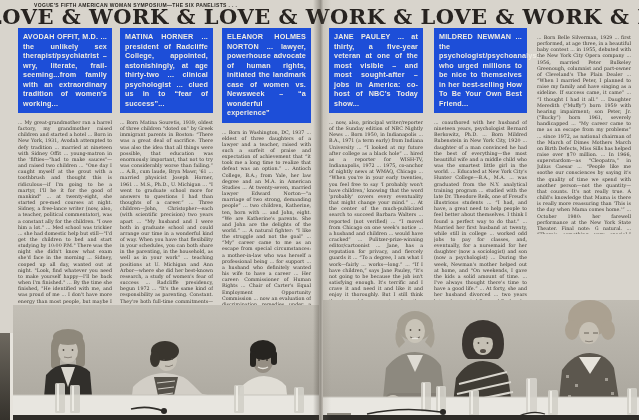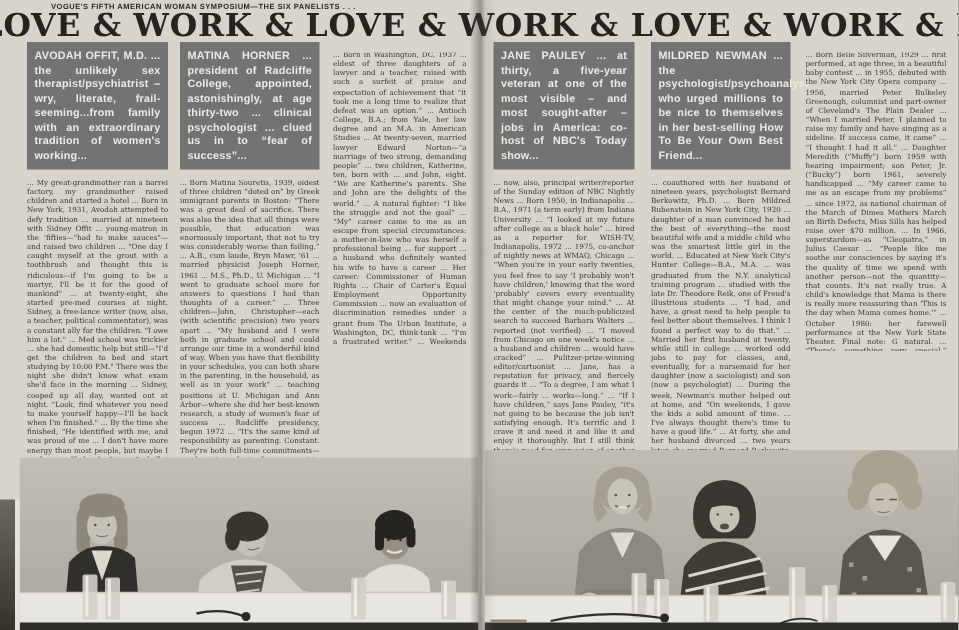--- a/index.html
+++ b/index.html
@@ -5,21 +5,21 @@
   html,body{margin:0;padding:0;background:#888;}
   .spread{position:relative;width:639px;height:420px;background:#d8d4cc;overflow:hidden;
           font-family:"Liberation Sans",sans-serif;}
   .masthead{position:absolute;left:34px;top:2px;font-size:5px;font-weight:bold;
             letter-spacing:.35px;color:#2a2722;white-space:nowrap;}
   .title-band{position:absolute;left:0;right:0;top:4px;height:24px;overflow:hidden;}
   .title-inner{display:inline-block;white-space:nowrap;margin-left:-13px;
                font-family:"DejaVu Serif",serif;font-weight:700;font-size:21px;
                color:#272320;letter-spacing:.5px;}
   .col{position:absolute;top:28px;}
-  .colhead{background:#737373;color:#eeebe2;font-size:7.2px;line-height:9.5px;
+  .colhead{background:#1d4ed8;color:#eeebe2;font-size:7.2px;line-height:9.5px;
            font-weight:bold;padding:4px 5px 5px 5px;text-align:justify;letter-spacing:.15px;}
   .colbody{margin-top:7px;font-family:"DejaVu Serif",serif;font-size:4.8px;
            line-height:6.15px;color:#39352e;text-align:justify;overflow:hidden;}
   .photo{position:absolute;display:block;}
   .fold{position:absolute;left:313px;top:0;width:18px;height:420px;pointer-events:none;
         background:linear-gradient(90deg,rgba(80,74,64,0) 0%,rgba(62,57,48,.42) 42%,
                    rgba(130,124,112,.18) 58%,rgba(80,74,64,0) 100%);}
   .edge-sliver{position:absolute;left:0;top:333px;width:10px;height:87px;
         background:linear-gradient(180deg,#6d685f,#35322c);}
   .edge-gap{position:absolute;left:10px;top:333px;width:3px;height:87px;background:#e6e3dc;}
@@ -38,20 +38,21 @@
 
   <article class="col" style="left:18px;width:94px;">
     <header class="colhead">AVODAH OFFIT, M.D. ... the unlikely sex therapist/psychiatrist – wry, literate, frail-seeming...from family with an extraordinary tradition of women's working...</header>
     <p class="colbody" style="height:204px;">... My great-grandmother ran a barrel factory, my grandmother raised children and started a hotel ... Born in New York, 1931, Avodah attempted to defy tradition ... married at nineteen with Sidney Offit ... young-matron in the 'fifties—"had to make sauces"—and raised two children ... "One day I caught myself at the grout with a toothbrush and thought this is ridiculous—if I'm going to be a martyr, I'll be it for the good of mankind" ... at twenty-eight, she started pre-med courses at night. Sidney, a free-lance writer (now, also, a teacher, political commentator), was a constant ally for the children. "I owe him a lot." ... Med school was trickier ... she had domestic help but still—"I'd get the children to bed and start studying by 10:00 P.M." There was the night she didn't know what exam she'd face in the morning ... Sidney, cooped up all day, wanted out at night. "Look, find whatever you need to make yourself happy—I'll be back when I'm finished." ... By the time she finished, "He identified with me, and was proud of me ... I don't have more energy than most people, but maybe I push myself harder." ... A ballet student in high school—she even made it to being an extra in the Ballet Russe de Monte Carlo—"I was accustomed to being tired" ... discipline comes naturally. "I'm the kind of person who starts swimming for relaxation and ends up a Senior Lifesaver."</p>
   </article>
   <article class="col" style="left:120px;width:93px;">
     <header class="colhead">MATINA HORNER ... president of Radcliffe College, appointed, astonishingly, at age thirty-two ... clinical psychologist ... clued us in to “fear of success”...</header>
     <p class="colbody" style="height:199px;">... Born Matina Souretis, 1939, oldest of three children “doted on” by Greek immigrant parents in Boston: “There was a great deal of sacrifice. There was also the idea that all things were possible, that education was enormously important, that not to try was considerably worse than failing.” ... A.B., cum laude, Bryn Mawr, '61 ... married physicist Joseph Horner, 1961 ... M.S., Ph.D., U. Michigan ... “I went to graduate school more for answers to questions I had than thoughts of a career.” ... Three children—John, Christopher—each (with scientific precision) two years apart ... “My husband and I were both in graduate school and could arrange our time in a wonderful kind of way. When you have that flexibility in your schedules, you can both share in the parenting, in the household, as well as in your work” ... teaching positions at U. Michigan and Ann Arbor—where she did her best-known research, a study of women's fear of success ... Radcliffe presidency, begun 1972 ... “It's the same kind of responsibility as parenting. Constant. They're both full-time commitments—you have to evaluate, from moment to moment, which one takes precedence.” ... “What is important,” says Matina Horner, “is to keep learning, to enjoy challenge, and to tolerate ambiguity. In the end, there are no certain answers.”</p>
   </article>
   <article class="col" style="left:222px;width:89px;">
+    <header class="colhead">ELEANOR HOLMES NORTON ... lawyer, powerhouse advocate of human rights, initiated the landmark case of women vs. Newsweek – “a wonderful experience”</header>
     <p class="colbody" style="height:196px;">... Born in Washington, DC, 1937 ... eldest of three daughters of a lawyer and a teacher, raised with such a surfeit of praise and expectation of achievement that “it took me a long time to realize that defeat was an option.” ... Antioch College, B.A.; from Yale, her law degree and an M.A. in American Studies ... At twenty-seven, married lawyer Edward Norton—“a marriage of two strong, demanding people” ... two children, Katherine, ten, born with ... and John, eight. “We are Katherine's parents. She and John are the delights of the world.” ... A natural fighter: “I like the struggle and not the goal” ... “My” career came to me as an escape from special circumstances: a mother-in-law who was herself a professional being ... for support ... a husband who definitely wanted his wife to have a career ... Her career: Commissioner of Human Rights ... Chair of Carter's Equal Employment Opportunity Commission ... now an evaluation of discrimination remedies under a grant from The Urban Institute, a Washington, DC, think-tank ... “I'm a frustrated writer.” ... Weekends are reserved for family. She does her playing (“I'm better at work than at play”) with the children. ... Re: her future in politics—“I've decided against it. It's a rat-race life and it's difficult for people in it to be thoughtful. There are other ways to discharge one's duties.”</p>
   </article>
 
   <article class="col" style="left:329px;width:94px;">
     <header class="colhead">JANE PAULEY ... at thirty, a five-year veteran at one of the most visible – and most sought-after – jobs in America: co-host of NBC's Today show...</header>
     <p class="colbody" style="height:199px;">... now, also, principal writer/reporter of the Sunday edition of NBC Nightly News ... Born 1950, in Indianapolis ... B.A., 1971 (a term early) from Indiana University ... “I looked at my future after college as a black hole” ... hired as a reporter for WISH-TV, Indianapolis, 1972 ... 1975, co-anchor of nightly news at WMAQ, Chicago ... “When you're in your early twenties, you feel free to say 'I probably won't have children,' knowing that the word 'probably' covers every eventuality that might change your mind.” ... At the center of the much-publicized search to succeed Barbara Walters ... reported (not verified) ... “I moved from Chicago on one week's notice ... a husband and children ... would have cracked” ... Pulitzer-prize-winning editor/cartoonist ... Jane, has a reputation for privacy, and fiercely guards it ... “To a degree, I am what I work—fairly ... works—long.” ... “If I have children,” says Jane Pauley, “it's not going to be because the job isn't satisfying enough. It's terrific and I crave it and need it and like it and enjoy it thoroughly. But I still think there's need for expression of another part of me that doesn't get touched by what I do at NBC.”</p>
   </article>
   <article class="col" style="left:434px;width:93px;">
     <header class="colhead">MILDRED NEWMAN ... the psychologist/psychoanalyst who urged millions to be nice to themselves in her best-selling How To Be Your Own Best Friend...</header>
     <p class="colbody" style="height:199px;">... coauthored with her husband of nineteen years, psychologist Bernard Berkowitz, Ph.D. ... Born Mildred Rubenstein in New York City, 1920 ... daughter of a man convinced he had the best of everything—the most beautiful wife and a middle child who was the smartest little girl in the world. ... Educated at New York City's Hunter College—B.A., M.A. ... was graduated from the N.Y. analytical training program ... studied with the late Dr. Theodore Reik, one of Freud's illustrious students ... “I had, and have, a great need to help people to feel better about themselves. I think I found a perfect way to do that.” ... Married her first husband at twenty, while still in college ... worked odd jobs to pay for classes, and, eventually, for a nursemaid for her daughter (now a sociologist) and son (now a psychologist) ... During the week, Newman's mother helped out at home, and “On weekends, I gave the kids a solid amount of time. ... I've always thought there's time to have a good life.” ... At forty, she and her husband divorced ... two years later, she married Bernard Berkowitz. They've meshed into a team, running separate practices, co-leading analytic therapy groups ... three books to their credit—they write together on their vacations—and two more in the works. ... Newman on her own is writing a suspense novel, is also a training analyst. ... “I've always wanted to do more. If you're in the process of doing something, there's no end to how much more you can do.”</p>

